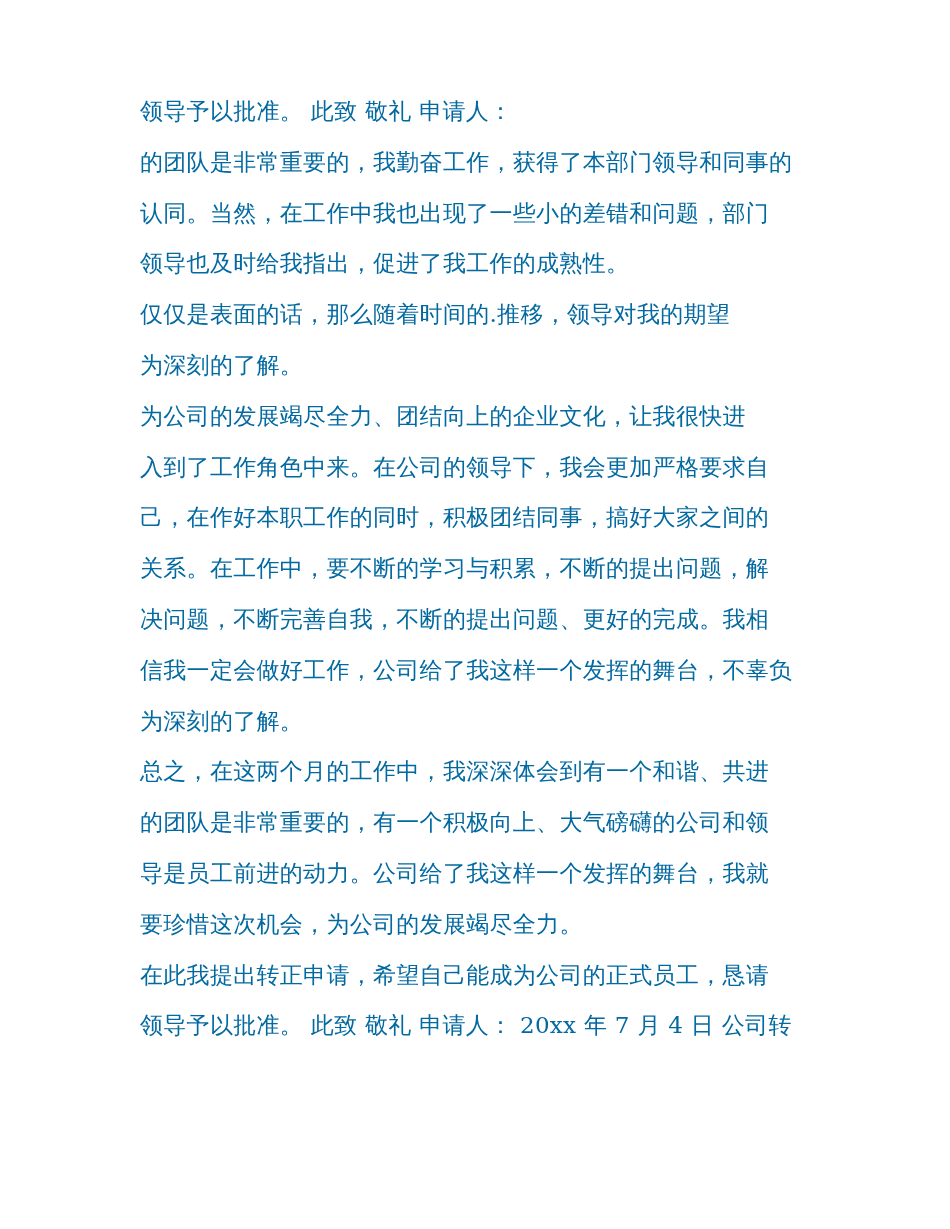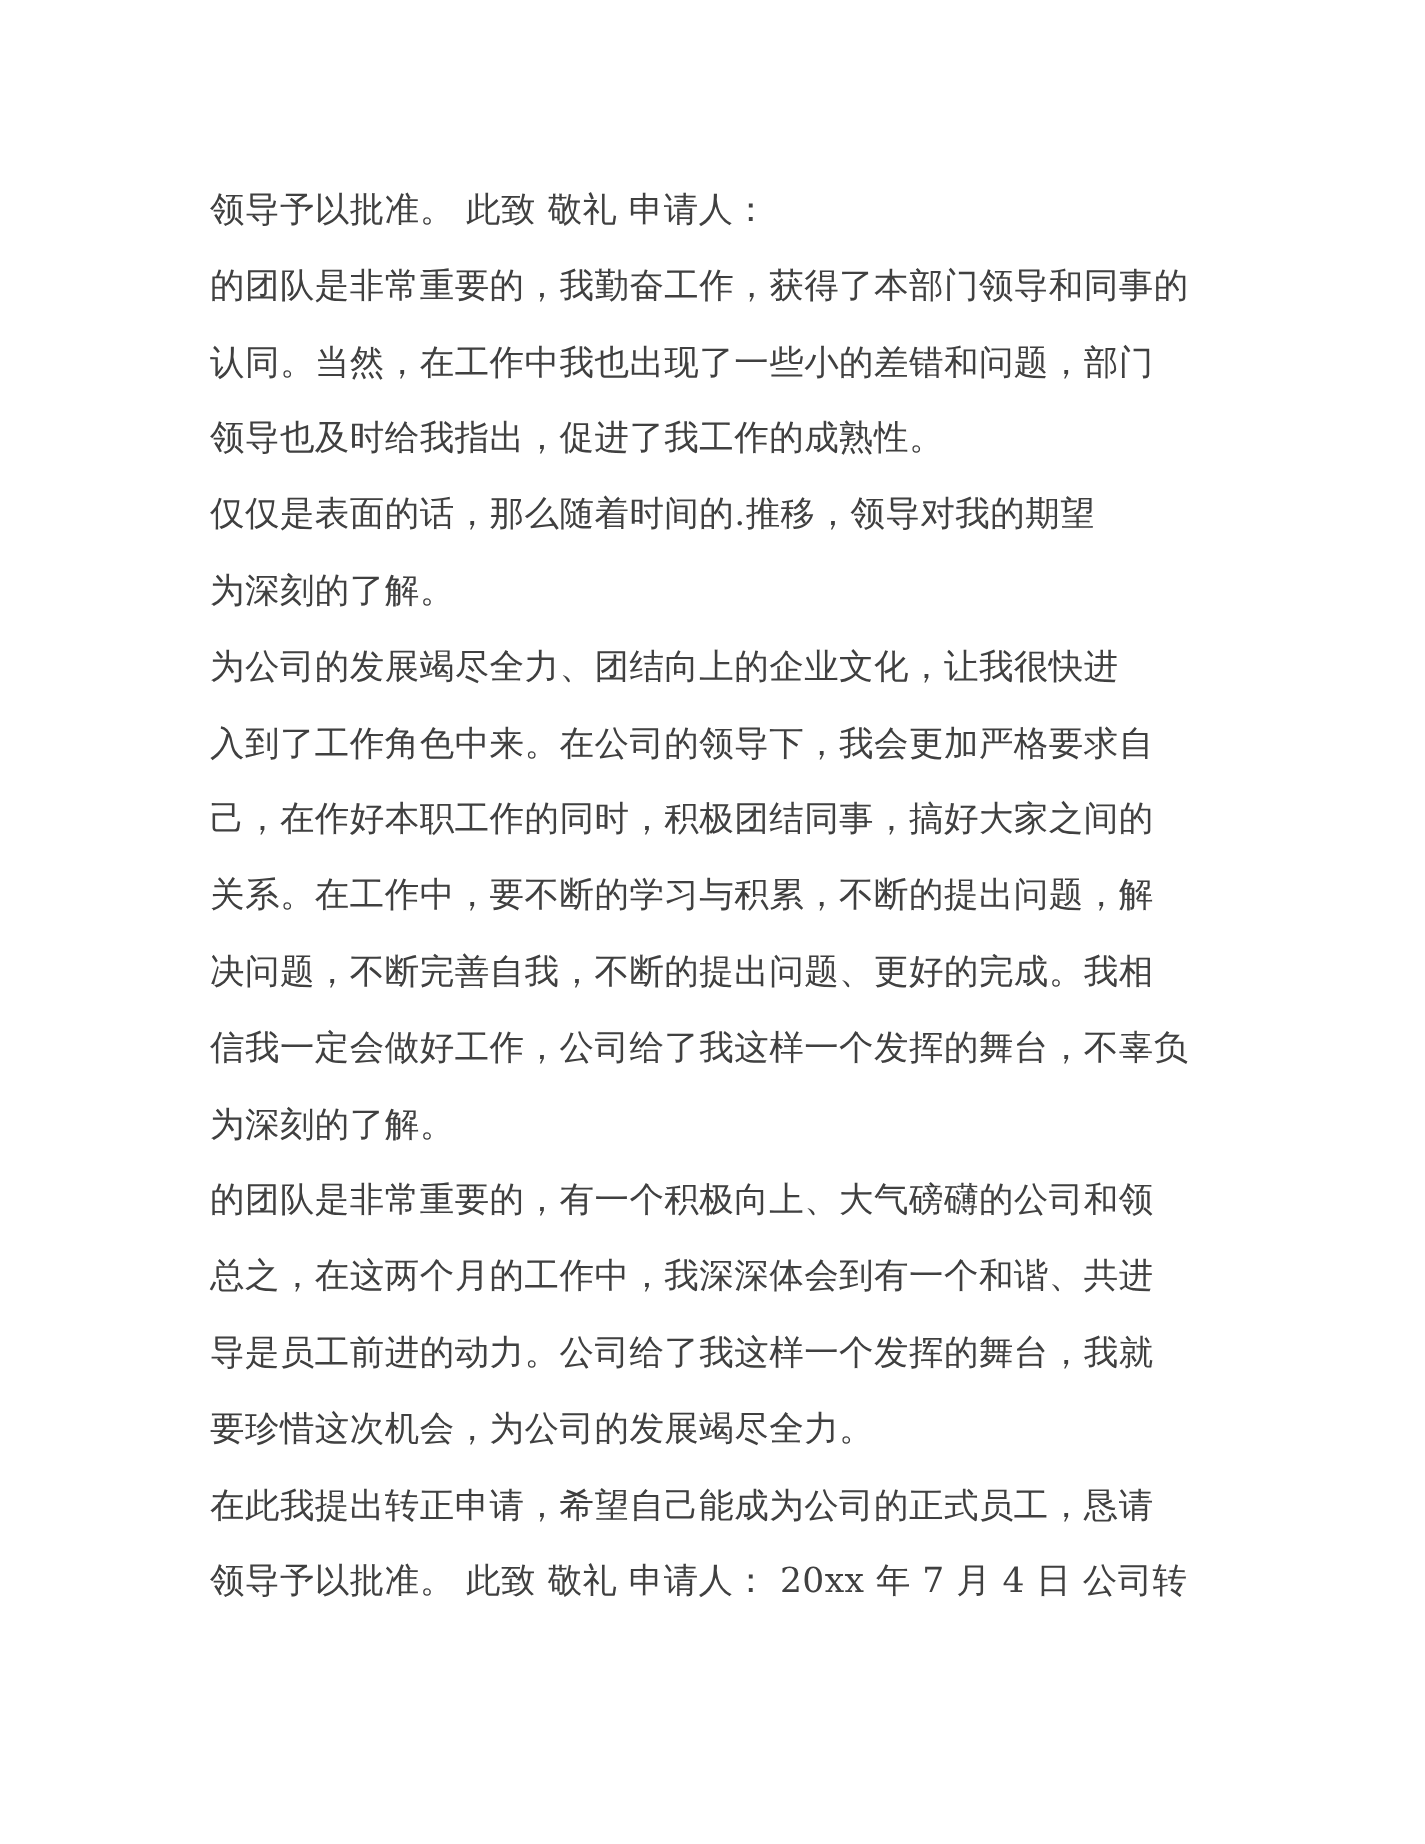--- a/index.html
+++ b/index.html
@@ -1,20 +1,20 @@
 <!DOCTYPE html>
 <html><head>
 <meta charset="utf-8">
 <style>
   html, body { margin: 0; padding: 0; background: #ffffff; }
   body { width: 950px; height: 1229px; position: relative; overflow: hidden; }
   .page {
-    position: absolute; left: 140px; top: 120px; width: 680px;
+    position: absolute; left: 140px; top: 91px; width: 680px;
     font-family: "DejaVu Serif", "Liberation Serif", serif;
-    color: #404040; font-size: 23px;
+    color: #0369a1; font-size: 23px;
   }
   .line {
     height: 50.8px; line-height: 40px; white-space: nowrap;
     letter-spacing: 0.3px;
   }
 </style>
 </head>
 <body>
 
 <div class="page">
@@ -24,19 +24,19 @@
   <div class="line">领导也及时给我指出，促进了我工作的成熟性。</div>
   <div class="line">仅仅是表面的话，那么随着时间的.推移，领导对我的期望</div>
   <div class="line">为深刻的了解。</div>
   <div class="line">为公司的发展竭尽全力、团结向上的企业文化，让我很快进</div>
   <div class="line">入到了工作角色中来。在公司的领导下，我会更加严格要求自</div>
   <div class="line">己，在作好本职工作的同时，积极团结同事，搞好大家之间的</div>
   <div class="line">关系。在工作中，要不断的学习与积累，不断的提出问题，解</div>
   <div class="line">决问题，不断完善自我，不断的提出问题、更好的完成。我相</div>
   <div class="line">信我一定会做好工作，公司给了我这样一个发挥的舞台，不辜负</div>
   <div class="line">为深刻的了解。</div>
+  <div class="line">总之，在这两个月的工作中，我深深体会到有一个和谐、共进</div>
   <div class="line">的团队是非常重要的，有一个积极向上、大气磅礴的公司和领</div>
-  <div class="line">总之，在这两个月的工作中，我深深体会到有一个和谐、共进</div>
   <div class="line">导是员工前进的动力。公司给了我这样一个发挥的舞台，我就</div>
   <div class="line">要珍惜这次机会，为公司的发展竭尽全力。</div>
   <div class="line">在此我提出转正申请，希望自己能成为公司的正式员工，恳请</div>
   <div class="line">领导予以批准。 此致 敬礼 申请人： 20xx 年 7 月 4 日 公司转</div>
 </div>
 
 </body></html>

